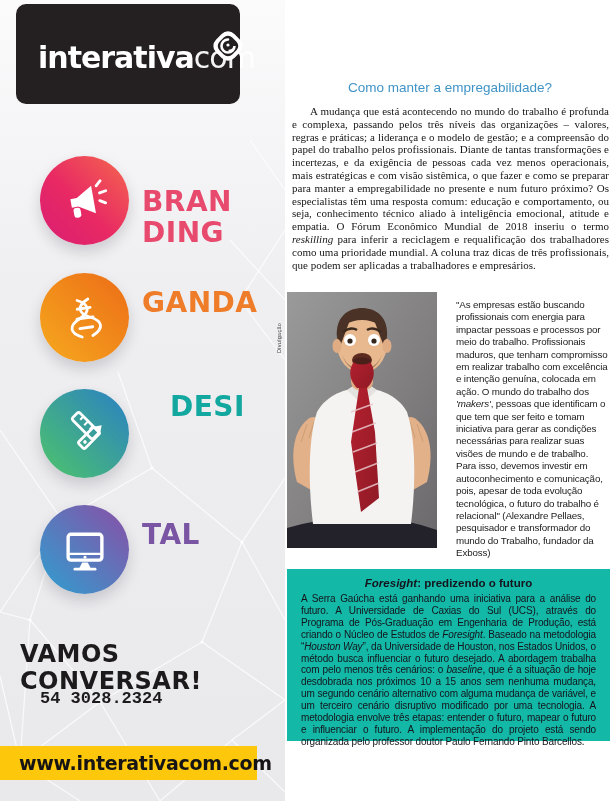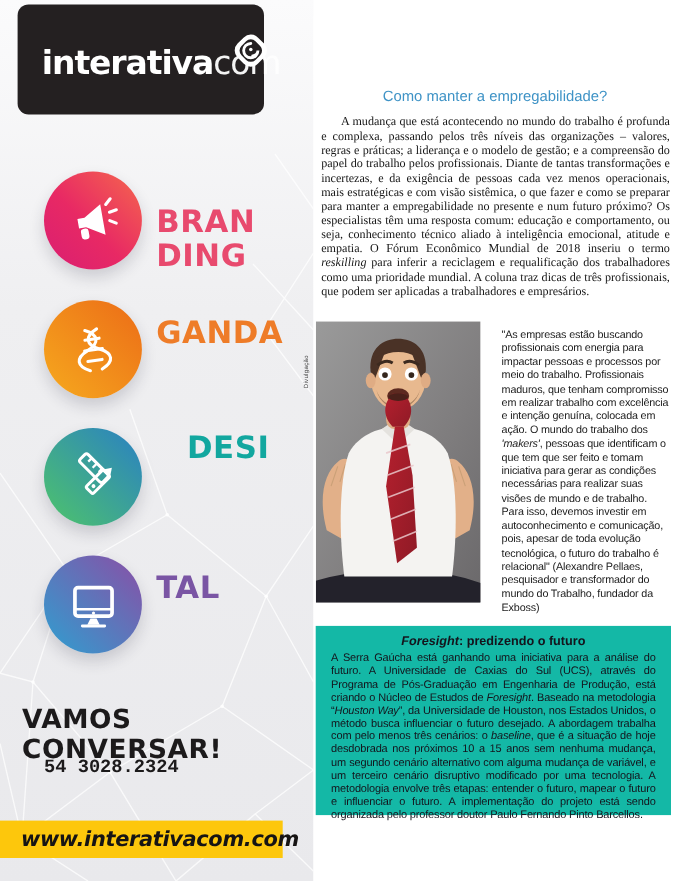--- a/index.html
+++ b/index.html
@@ -33,21 +33,21 @@
   .svc4{top:505px;} .svc4 .circle{background:linear-gradient(45deg,#2f9fd0 0%,#8a4ea6 100%);}
   .svc4 .label{top:14px;color:#7a55a4;}
 
   .cta{position:absolute;left:20px;top:641px;color:#1c1a1b;
        font-family:"DejaVu Sans",sans-serif;font-weight:800;font-size:24px;line-height:27px;letter-spacing:.5px;}
   .phone{position:absolute;left:20px;top:689px;color:#1c1a1b;
          font-family:Liberation Mono, monospace;font-weight:800;font-size:17px;margin-left:20px;}
   .webbar{position:absolute;left:0;top:746px;width:257px;height:34px;background:#fdc70c;
           display:flex;align-items:center;}
   .webbar span{margin-left:19px;color:#161414;font-family:"DejaVu Sans",sans-serif;
-               font-weight:800;font-size:19px;letter-spacing:-.3px;font-style:italic;}
+               font-weight:800;font-size:19px;letter-spacing:-.3px;}
 
   
   .content{position:absolute;left:285px;top:0;width:327px;height:801px;background:#fff;margin-top:14px;}
   .headline{position:absolute;left:7px;top:66px;width:316px;text-align:center;
             color:#3f93c6;font-size:13.5px;font-weight:400;}
   .bodycopy{position:absolute;left:7px;top:91px;width:317px;
             font-family:"Liberation Serif",serif;font-size:11px;line-height:12.8px;
             text-align:justify;color:#161616;}
   .bodycopy .indent{display:inline-block;width:18px;}
   .em{font-style:italic;}

